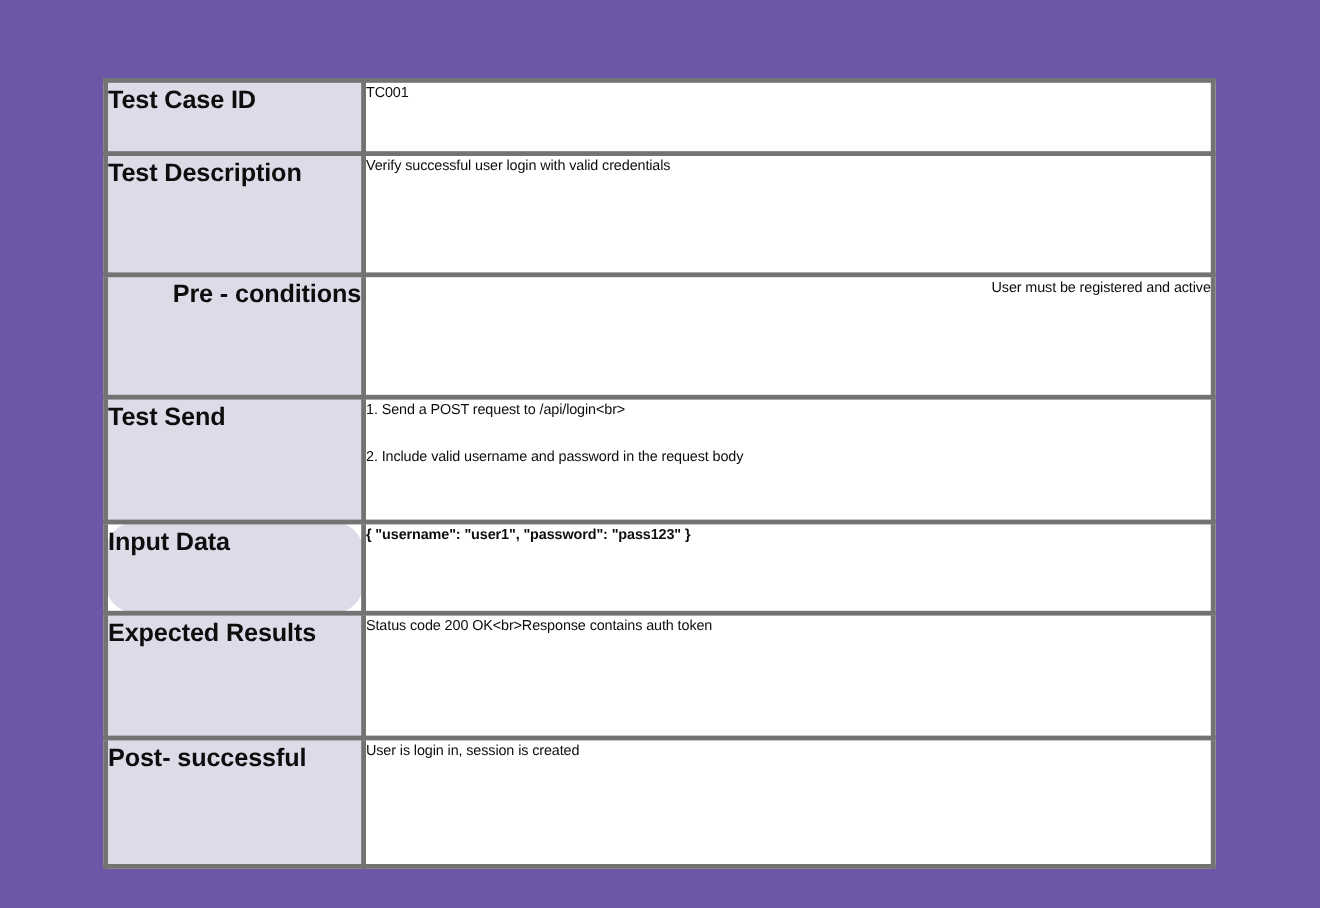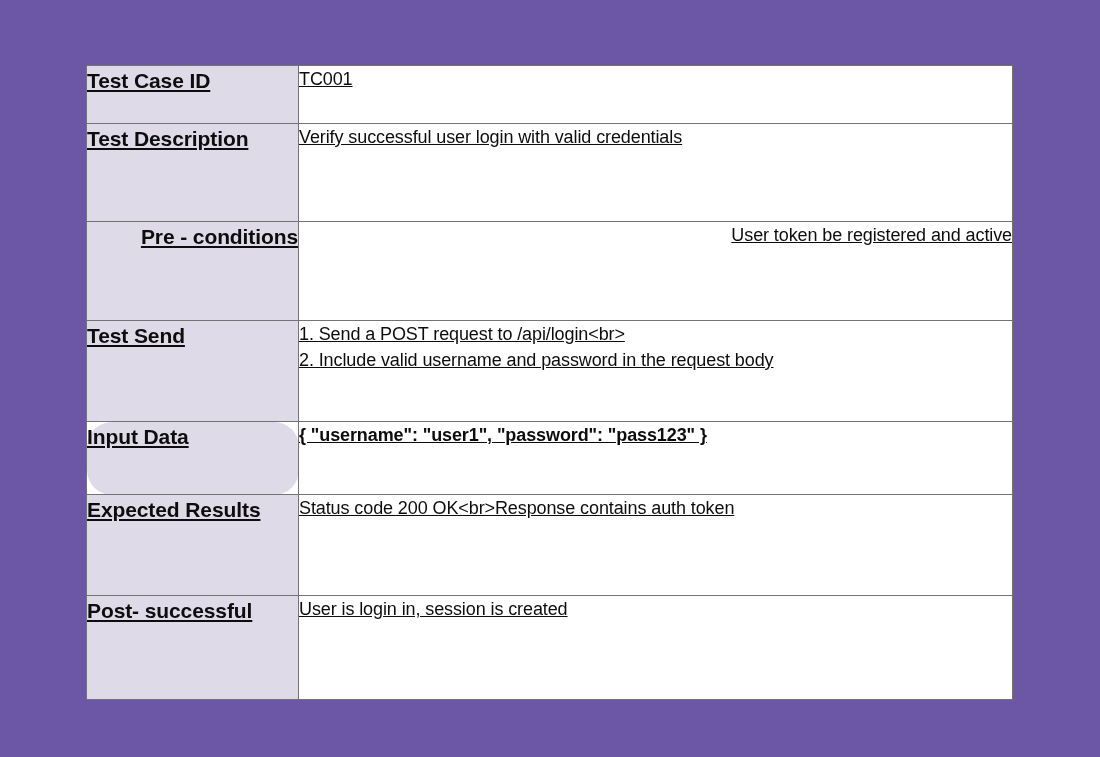--- a/index.html
+++ b/index.html
@@ -18,56 +18,55 @@
     position: absolute;
     left: 86px;
     top: 65px;
     width: 927px;
     border-collapse: collapse;
     table-layout: fixed;
     background: #ffffff;
   }
 
   #test-case-table td {
-    border: 1px solid #737373;
+    border: 4px solid #737373;
     vertical-align: top;
     padding: 0;
-    text-decoration: underline;
   }
 
   .label-cell {
     width: 211px;
     background: #dedae8;
     font-weight: bold;
     font-size: 21px;
     line-height: 1.42;
     color: #0d0d0d;
     padding: 16px 14px 16px 22px;
     letter-spacing: -0.1px;
   }
 
   .value-cell {
     background: #ffffff;
-    font-size: 18px;
+    font-size: 12px;
     line-height: 1.45;
     color: #0d0d0d;
     padding: 16px 18px 16px 24px;
     letter-spacing: -0.1px;
   }
 
   .value-cell.bold-value {
     font-weight: bold;
   }
 
   .value-line {
     display: block;
   }
 
   .value-line + .value-line {
-    margin-top: 0;
+    margin-top: 22px;
   }
 
   
   tr.row-h-57  .label-cell, tr.row-h-57  .value-cell { height: 57px;  }
   tr.row-h-97  .label-cell, tr.row-h-97  .value-cell { height: 97px;  }
   tr.row-h-98  .label-cell, tr.row-h-98  .value-cell { height: 98px; text-align: right;  }
   tr.row-h-100 .label-cell, tr.row-h-100 .value-cell { height: 100px; }
   tr.row-h-72  .label-cell, tr.row-h-72  .value-cell { height: 72px; border-radius: 25px;  }
   tr.row-h-103 .label-cell, tr.row-h-103 .value-cell { height: 103px; }
 </style>
@@ -87,21 +86,21 @@
     <tr class="row-h-97">
       <td class="label-cell">Test Description</td>
       <td class="value-cell">
         <span class="value-line">Verify successful user login with valid credentials</span>
       </td>
     </tr>
 
     <tr class="row-h-98">
       <td class="label-cell">Pre - conditions</td>
       <td class="value-cell">
-        <span class="value-line">User token be registered and active</span>
+        <span class="value-line">User must be registered and active</span>
       </td>
     </tr>
 
     <tr class="row-h-100">
       <td class="label-cell">Test Send</td>
       <td class="value-cell">
         <span class="value-line">1. Send a POST request to /api/login&lt;br&gt;</span>
         <span class="value-line">2. Include valid username and password in the request body</span>
       </td>
     </tr>

